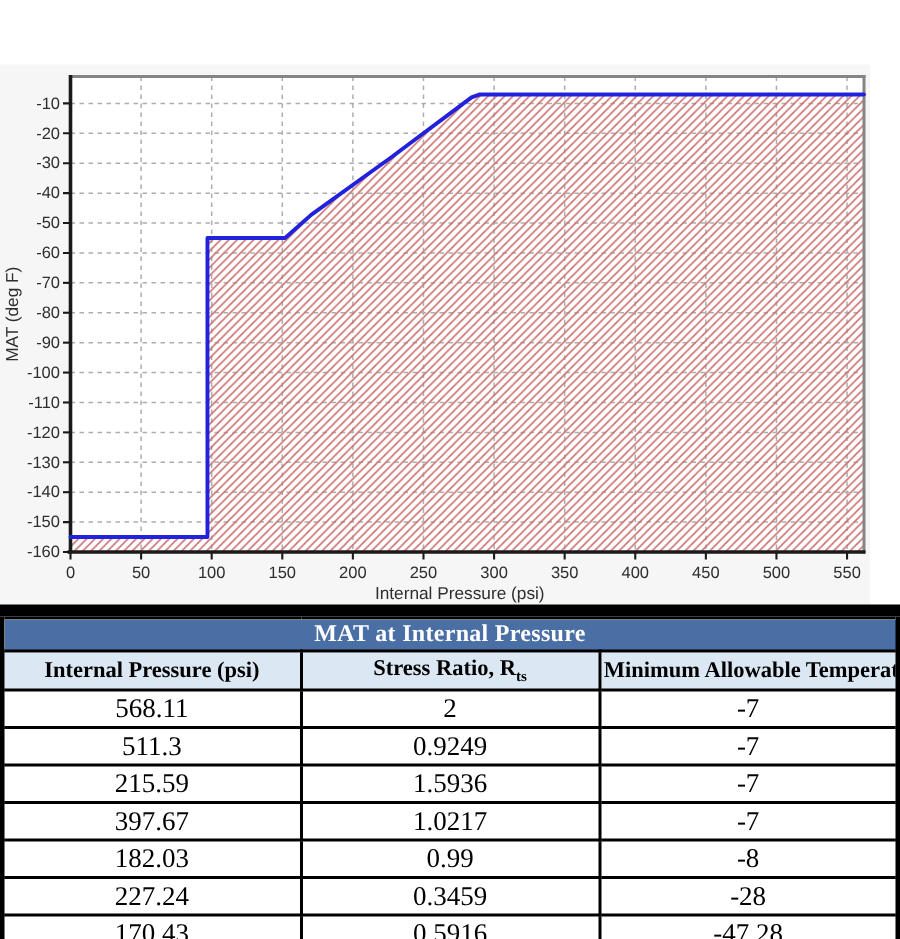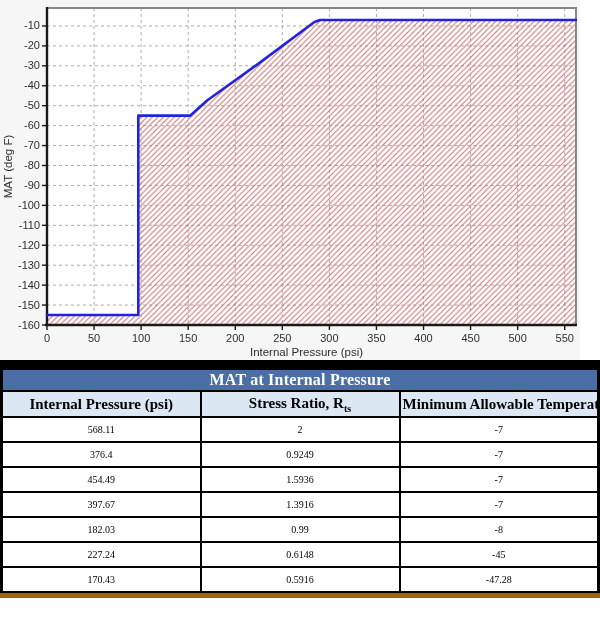--- a/index.html
+++ b/index.html
@@ -1,39 +1,39 @@
 <!DOCTYPE html>
 <html><head>
 <meta charset="utf-8">
 <style>
   html,body { margin:0; padding:0; background:#ffffff; }
   body { width:600px; font-family:"Liberation Sans", sans-serif; }
   .page { width:600px; height:626px; overflow:hidden; background:#ffffff; }
 
   
-  .chart-panel { width:580px; height:360px; background:#f6f6f6; }
+  .chart-panel { width:580px; height:360px; background:#f6f6f6;margin-top:43px; }
   .chart-panel svg { display:block; }
 
   
   .table-wrap { width:600px; border-top:8px solid #000; border-bottom:5px solid #a16207; box-sizing:border-box; }
   table.mat-table {
     width:600px; border-collapse:collapse; table-layout:fixed;
     font-family:"Liberation Serif", serif; color:#000;
     border-left:3px solid #000; border-right:3px solid #000;
   }
   table.mat-table th, table.mat-table td {
     border:2px solid #000; text-align:center; vertical-align:middle;
     padding:0 2px; white-space:nowrap; overflow:hidden;
   }
   tr.title-row th {
     font-size:16px; font-weight:bold; height:20px; letter-spacing:0.2px;
   }
   tr.header-row th { font-size:15px; font-weight:bold; height:24px; }
   tr.header-row th sub { font-size:10px; }
-  tbody.data-rows td { font-size:10px; font-weight:normal; height:23px; background:#ffffff; }
+  tbody.data-rows td { font-size:18px; font-weight:normal; height:23px; background:#ffffff; }
 </style>
 </head>
 <body>
 
 <div class="page">
 
   <div class="chart-panel">
     <svg id="chart-svg" width="600" height="360">
         <defs>
           <pattern id="hatch" width="5.5" height="5.5" patternUnits="userSpaceOnUse">
@@ -146,43 +146,43 @@
             <th style="background: rgb(219, 232, 244);">Minimum Allowable Temperature, MAT (deg F)</th>
           </tr>
       </thead>
       <tbody class="data-rows" id="table-body">
           <tr>
             <td>568.11</td>
             <td>2</td>
             <td>-7</td>
           </tr>
           <tr>
-            <td>376.4</td>
+            <td>511.3</td>
             <td>0.9249</td>
             <td>-7</td>
           </tr>
           <tr>
-            <td>454.49</td>
+            <td>215.59</td>
             <td>1.5936</td>
             <td>-7</td>
           </tr>
           <tr>
             <td>397.67</td>
-            <td>1.3916</td>
+            <td>1.0217</td>
             <td>-7</td>
           </tr>
           <tr>
             <td>182.03</td>
             <td>0.99</td>
             <td>-8</td>
           </tr>
           <tr>
             <td>227.24</td>
-            <td>0.6148</td>
-            <td>-45</td>
+            <td>0.3459</td>
+            <td>-28</td>
           </tr>
           <tr>
             <td>170.43</td>
             <td>0.5916</td>
             <td>-47.28</td>
           </tr>
         </tbody>
     </table>
   </div>
 

